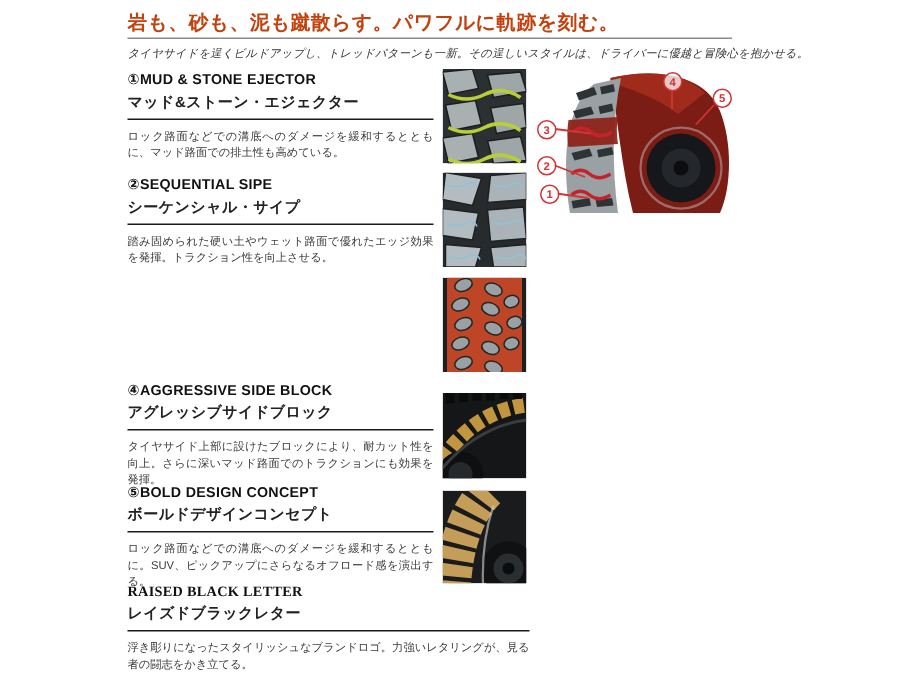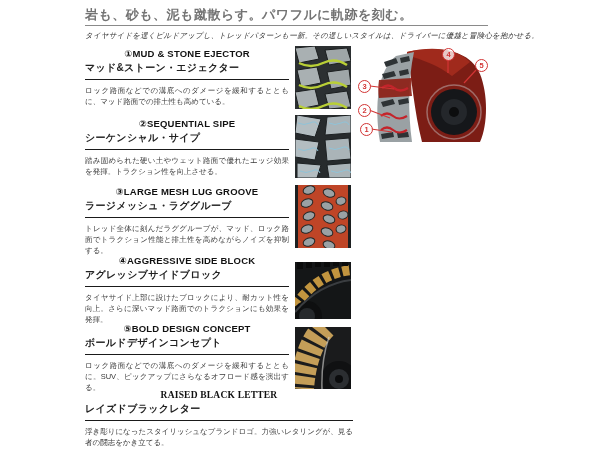--- a/index.html
+++ b/index.html
@@ -1,25 +1,25 @@
 <!DOCTYPE html>
 <html><head>
 <meta charset="utf-8">
 <style>
   html,body{margin:0;padding:0;background:#fff;}
   .page{position:relative;width:600px;height:450px;background:#ffffff;overflow:hidden;
         font-family:"Liberation Sans","DejaVu Sans",sans-serif;}
   .page-title{position:absolute;left:85px;top:6px;font-size:13px;font-weight:bold;
-        color:#737373;letter-spacing:.5px;white-space:nowrap;}
+        color:#c2410c;letter-spacing:.5px;white-space:nowrap;}
   .top-rule{position:absolute;left:85px;top:25px;width:403px;height:1px;background:#8a8a8a;}
   .page-subtitle{position:absolute;left:85px;top:31px;width:480px;font-size:7.5px;
         color:#333;letter-spacing:.2px;white-space:nowrap;font-style:italic;}
   .section{position:absolute;left:85px;width:204px;}
   .section.wide{width:268px;font-family:Liberation Serif, serif;}
-  .sec-title{font-size:9.5px;font-weight:bold;color:#111;letter-spacing:.2px;white-space:nowrap;text-align:center;}
+  .sec-title{font-size:9.5px;font-weight:bold;color:#111;letter-spacing:.2px;white-space:nowrap;}
   .sec-sub{font-size:10px;font-weight:bold;color:#222;margin-top:2px;letter-spacing:.3px;}
   .sec-rule{height:1px;background:#1a1a1a;margin-top:4px;}
   .sec-desc{font-size:7.5px;color:#3a3a3a;line-height:11px;margin-top:5px;text-align:justify;}
   .thumb{position:absolute;left:295px;width:56px;overflow:hidden;}
   .thumb svg{display:block;}
   .diagram{position:absolute;left:352px;top:40px;width:146px;height:108px;}
   .callout{position:absolute;width:11px;height:11px;border:1px solid #d23434;border-radius:50%;
         color:#d23434;font-size:7.5px;font-weight:bold;line-height:11px;text-align:center;
         background:rgba(255,255,255,.75);}
 </style>
@@ -39,26 +39,20 @@
     <div class="sec-desc">ロック路面などでの溝底へのダメージを緩和するとともに、マッド路面での排土性も高めている。</div>
   </div>
 
   <div class="section" style="top:118px">
     <div class="sec-title"><span>②</span><span>SEQUENTIAL SIPE</span></div>
     <div class="sec-sub">シーケンシャル・サイプ</div>
     <div class="sec-rule"></div>
     <div class="sec-desc">踏み固められた硬い土やウェット路面で優れたエッジ効果を発揮。トラクション性を向上させる。</div>
   </div>
 
-  <div class="section" style="top:186px">
-    <div class="sec-title"><span>③</span><span>LARGE MESH LUG GROOVE</span></div>
-    <div class="sec-sub">ラージメッシュ・ラググルーブ</div>
-    <div class="sec-rule"></div>
-    <div class="sec-desc">トレッド全体に刻んだラググルーブが、マッド、ロック路面でトラクション性能と排土性を高めながらノイズを抑制する。</div>
-  </div>
 
   <div class="section" style="top:255px">
     <div class="sec-title"><span>④</span><span>AGGRESSIVE SIDE BLOCK</span></div>
     <div class="sec-sub">アグレッシブサイドブロック</div>
     <div class="sec-rule"></div>
     <div class="sec-desc">タイヤサイド上部に設けたブロックにより、耐カット性を向上。さらに深いマッド路面でのトラクションにも効果を発揮。</div>
   </div>
 
   <div class="section" style="top:323px">
     <div class="sec-title"><span>⑤</span><span>BOLD DESIGN CONCEPT</span></div>

